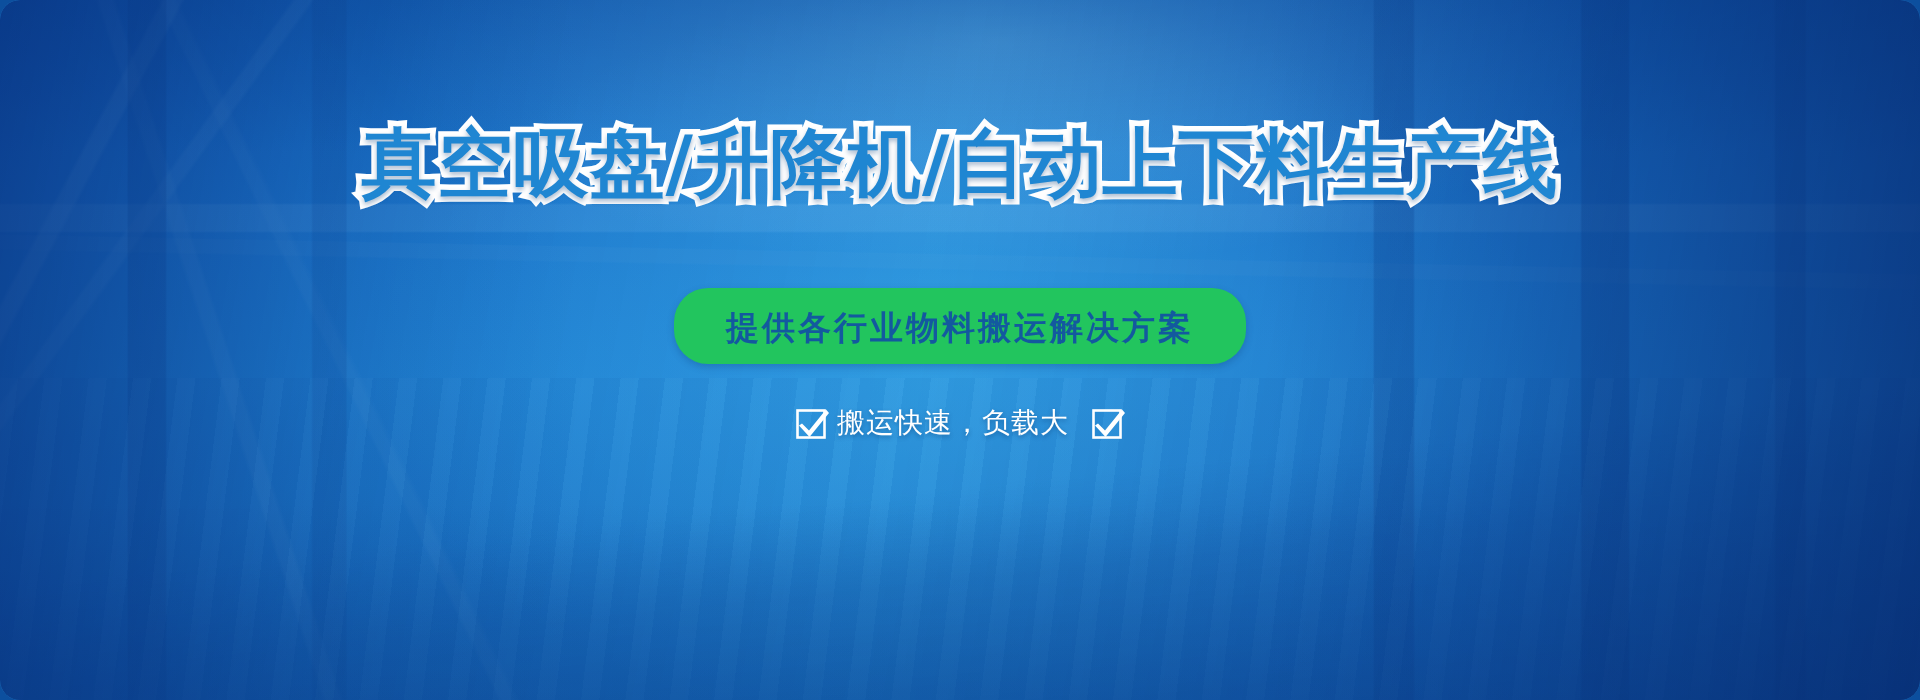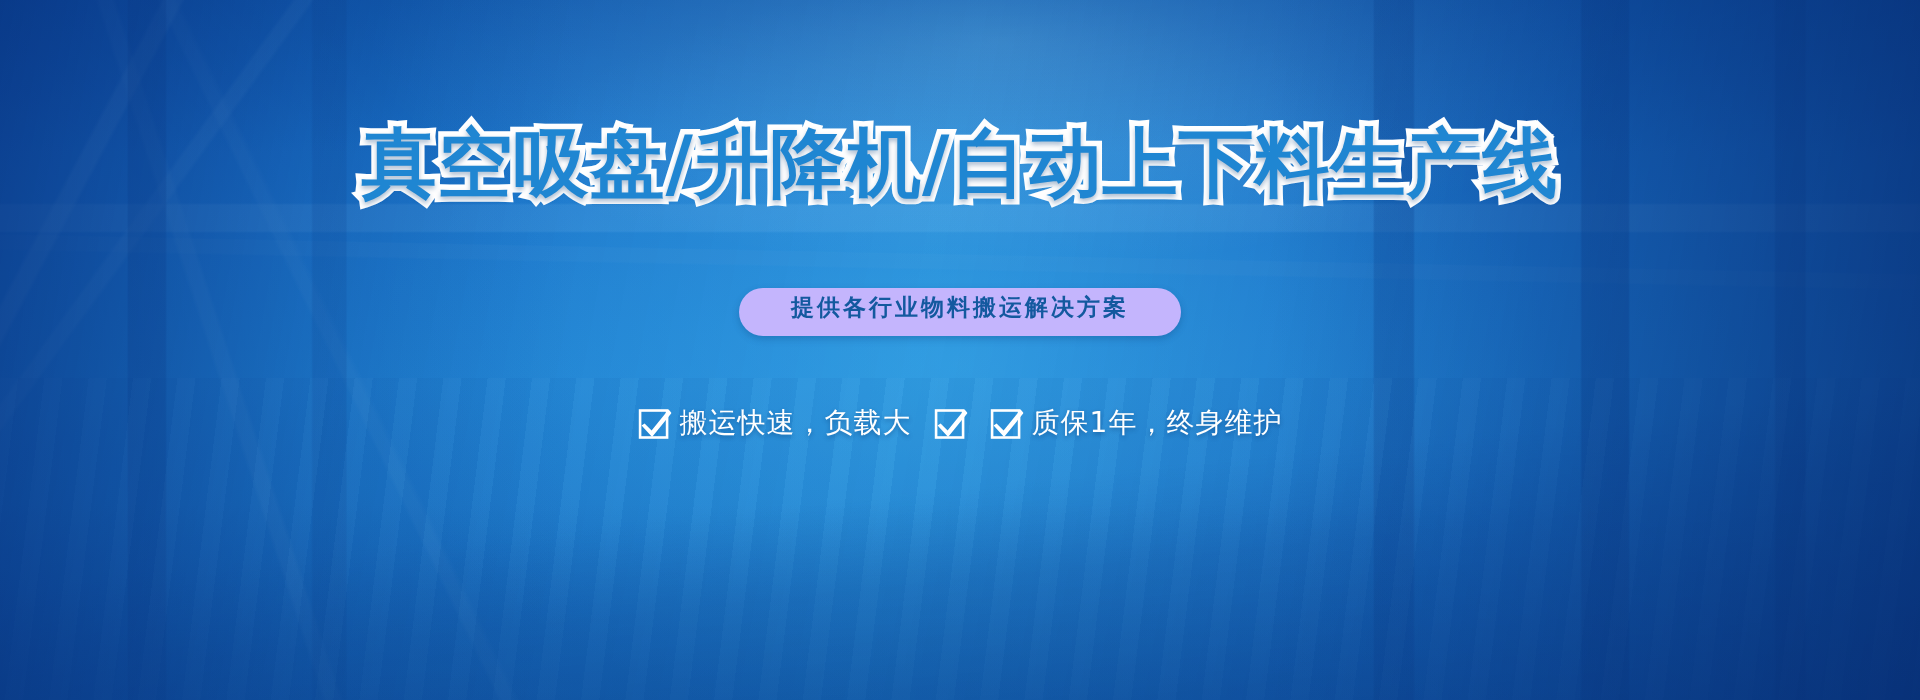--- a/index.html
+++ b/index.html
@@ -11,20 +11,21 @@
   body {
     font-family: "Liberation Sans", "DejaVu Sans", sans-serif;
   }
 
   .banner {
     position: relative;
     width: 1920px;
     height: 700px;
     overflow: hidden;
     background: #1d79c9;
+    border-radius: 20px;
   }
 
   
   .bg-photo {
     position: absolute;
     inset: 0;
     background:
       
       radial-gradient(ellipse 900px 320px at 52% 6%, rgba(160,215,245,0.45), rgba(160,215,245,0) 70%),
       
@@ -122,26 +123,26 @@
     paint-order: stroke fill;
     text-shadow: 0 3px 5px rgba(10,60,120,.35);
     font-family: "DejaVu Sans", "Liberation Sans", sans-serif;
   }
 
   .subpill {
     position: absolute;
     top: 288px;
     left: 50%;
     transform: translateX(-50%);
-    background: #c4b5fd;
+    background: #22c55e;
     color: #13599f;
-    font-size: 23px;
+    font-size: 33px;
     font-weight: bold;
     letter-spacing: 3px;
-    padding: 4px 52px 13px 52px;
+    padding: 18px 52px 13px 52px;
     border-radius: 34px;
     white-space: nowrap;
     box-shadow: 0 3px 7px rgba(10,60,120,.28);
     font-family: "DejaVu Sans", "Liberation Sans", sans-serif;
   }
 
   .features {
     position: absolute;
     top: 404px;
     left: 50%;
@@ -208,25 +209,16 @@
 
       <div class="feature">
         <span class="check-icon">
           <svg width="34" height="34" viewBox="0 0 34 34">
             <rect x="2.5" y="4.5" width="27" height="27" fill="none" stroke="#ffffff" stroke-width="2.6"></rect>
             <path d="M7 17.5 L14 24.5 L31 3.5 L34 7 L14.5 31 L4 19.5 Z" fill="#ffffff"></path>
           </svg>
         </span>
       </div>
 
-      <div class="feature">
-        <span class="check-icon">
-          <svg width="34" height="34" viewBox="0 0 34 34">
-            <rect x="2.5" y="4.5" width="27" height="27" fill="none" stroke="#ffffff" stroke-width="2.6"></rect>
-            <path d="M7 17.5 L14 24.5 L31 3.5 L34 7 L14.5 31 L4 19.5 Z" fill="#ffffff"></path>
-          </svg>
-        </span>
-        <span class="feature-label">质保1年，终身维护</span>
-      </div>
 
     </div>
   </div>
 </div>
 
 </body></html>

